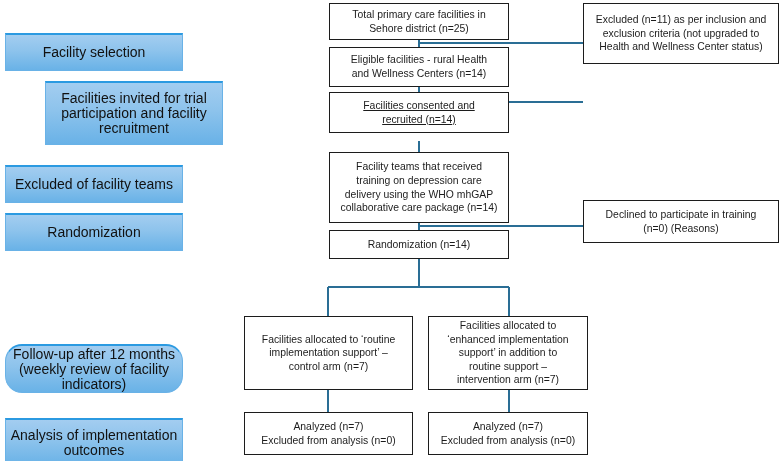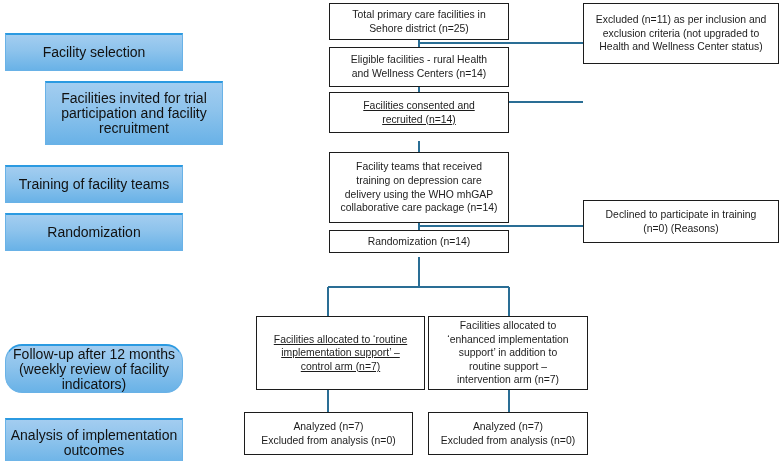--- a/index.html
+++ b/index.html
@@ -110,21 +110,21 @@
     <span class="txt">Facility selection</span>
   </div>
 
   <div class="box stagebox" style="left:5px;  top:81px;  width:178px; height:64px;margin-left:40px;">
     <span class="txt">Facilities invited for trial
 participation and facility
 recruitment</span>
   </div>
 
   <div class="box stagebox" style="left:5px;  top:165px; width:178px; height:38px;">
-    <span class="txt">Training of facility teams</span>
+    <span class="txt">Excluded of facility teams</span>
   </div>
 
   <div class="box stagebox" style="left:5px;  top:213px; width:178px; height:38px;">
     <span class="txt">Randomization</span>
   </div>
 
 
   <div class="box stagebox" style="left:5px;  top:344px; width:178px; height:49px;border-radius:17px;">
     <span class="txt">Follow-up after 12 months
 (weekly review of facility
@@ -151,37 +151,37 @@
 recruited (n=14)</span>
   </div>
 
   <div class="box flowbox" style="left:329px; top:152px; width:180px; height:71px;">
     <span class="txt">Facility teams that received
 training on depression care
 delivery using the WHO mhGAP
 collaborative care package (n=14)</span>
   </div>
 
-  <div class="box flowbox" style="left:329px; top:230px; width:180px; height:23px;">
+  <div class="box flowbox" style="left:329px; top:230px; width:180px; height:29px;">
     <span class="txt">Randomization (n=14)</span>
   </div>
 
   <div class="box sidebox" style="left:583px; top:3px;   width:196px; height:61px;">
     <span class="txt">Excluded (n=11) as per inclusion and
 exclusion criteria (not upgraded to
 Health and Wellness Center status)</span>
   </div>
 
 
   <div class="box sidebox" style="left:583px; top:200px; width:196px; height:43px;">
     <span class="txt">Declined to participate in training
 (n=0) (Reasons)</span>
   </div>
 
-  <div class="box flowbox" style="left:256px; top:316px; width:169px; height:74px;text-decoration:underline;">
+  <div class="box flowbox" style="left:244px; top:316px; width:169px; height:74px;">
     <span class="txt">Facilities allocated to ‘routine
 implementation support’ –
 control arm (n=7)</span>
   </div>
 
   <div class="box flowbox" style="left:428px; top:316px; width:160px; height:74px;">
     <span class="txt">Facilities allocated to
 ‘enhanced implementation
 support’ in addition to
 routine support –

